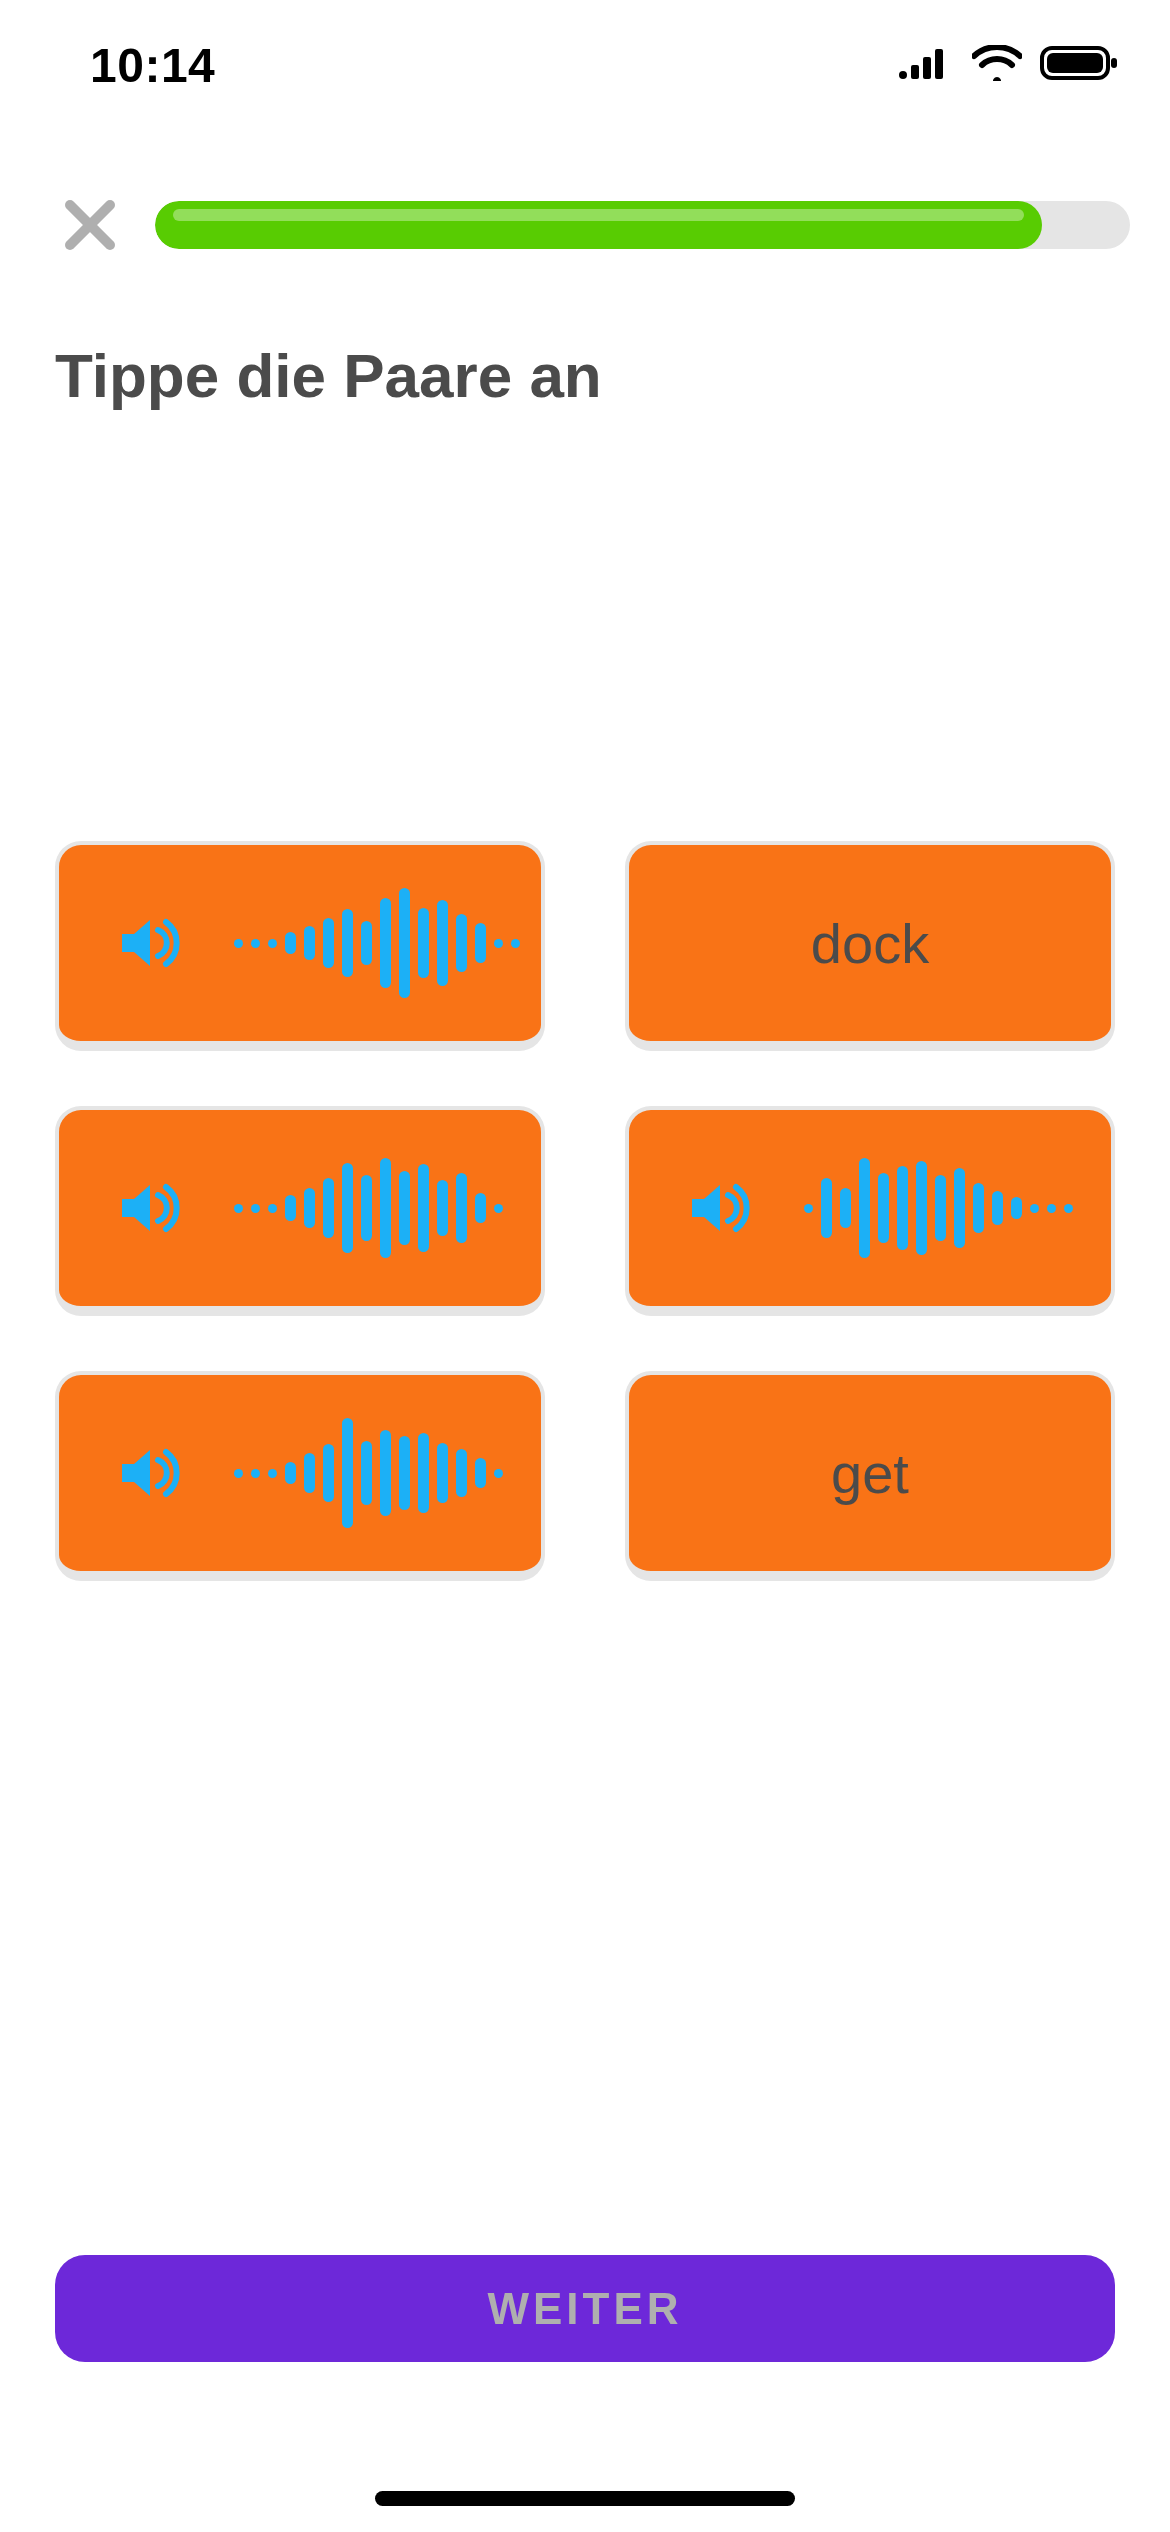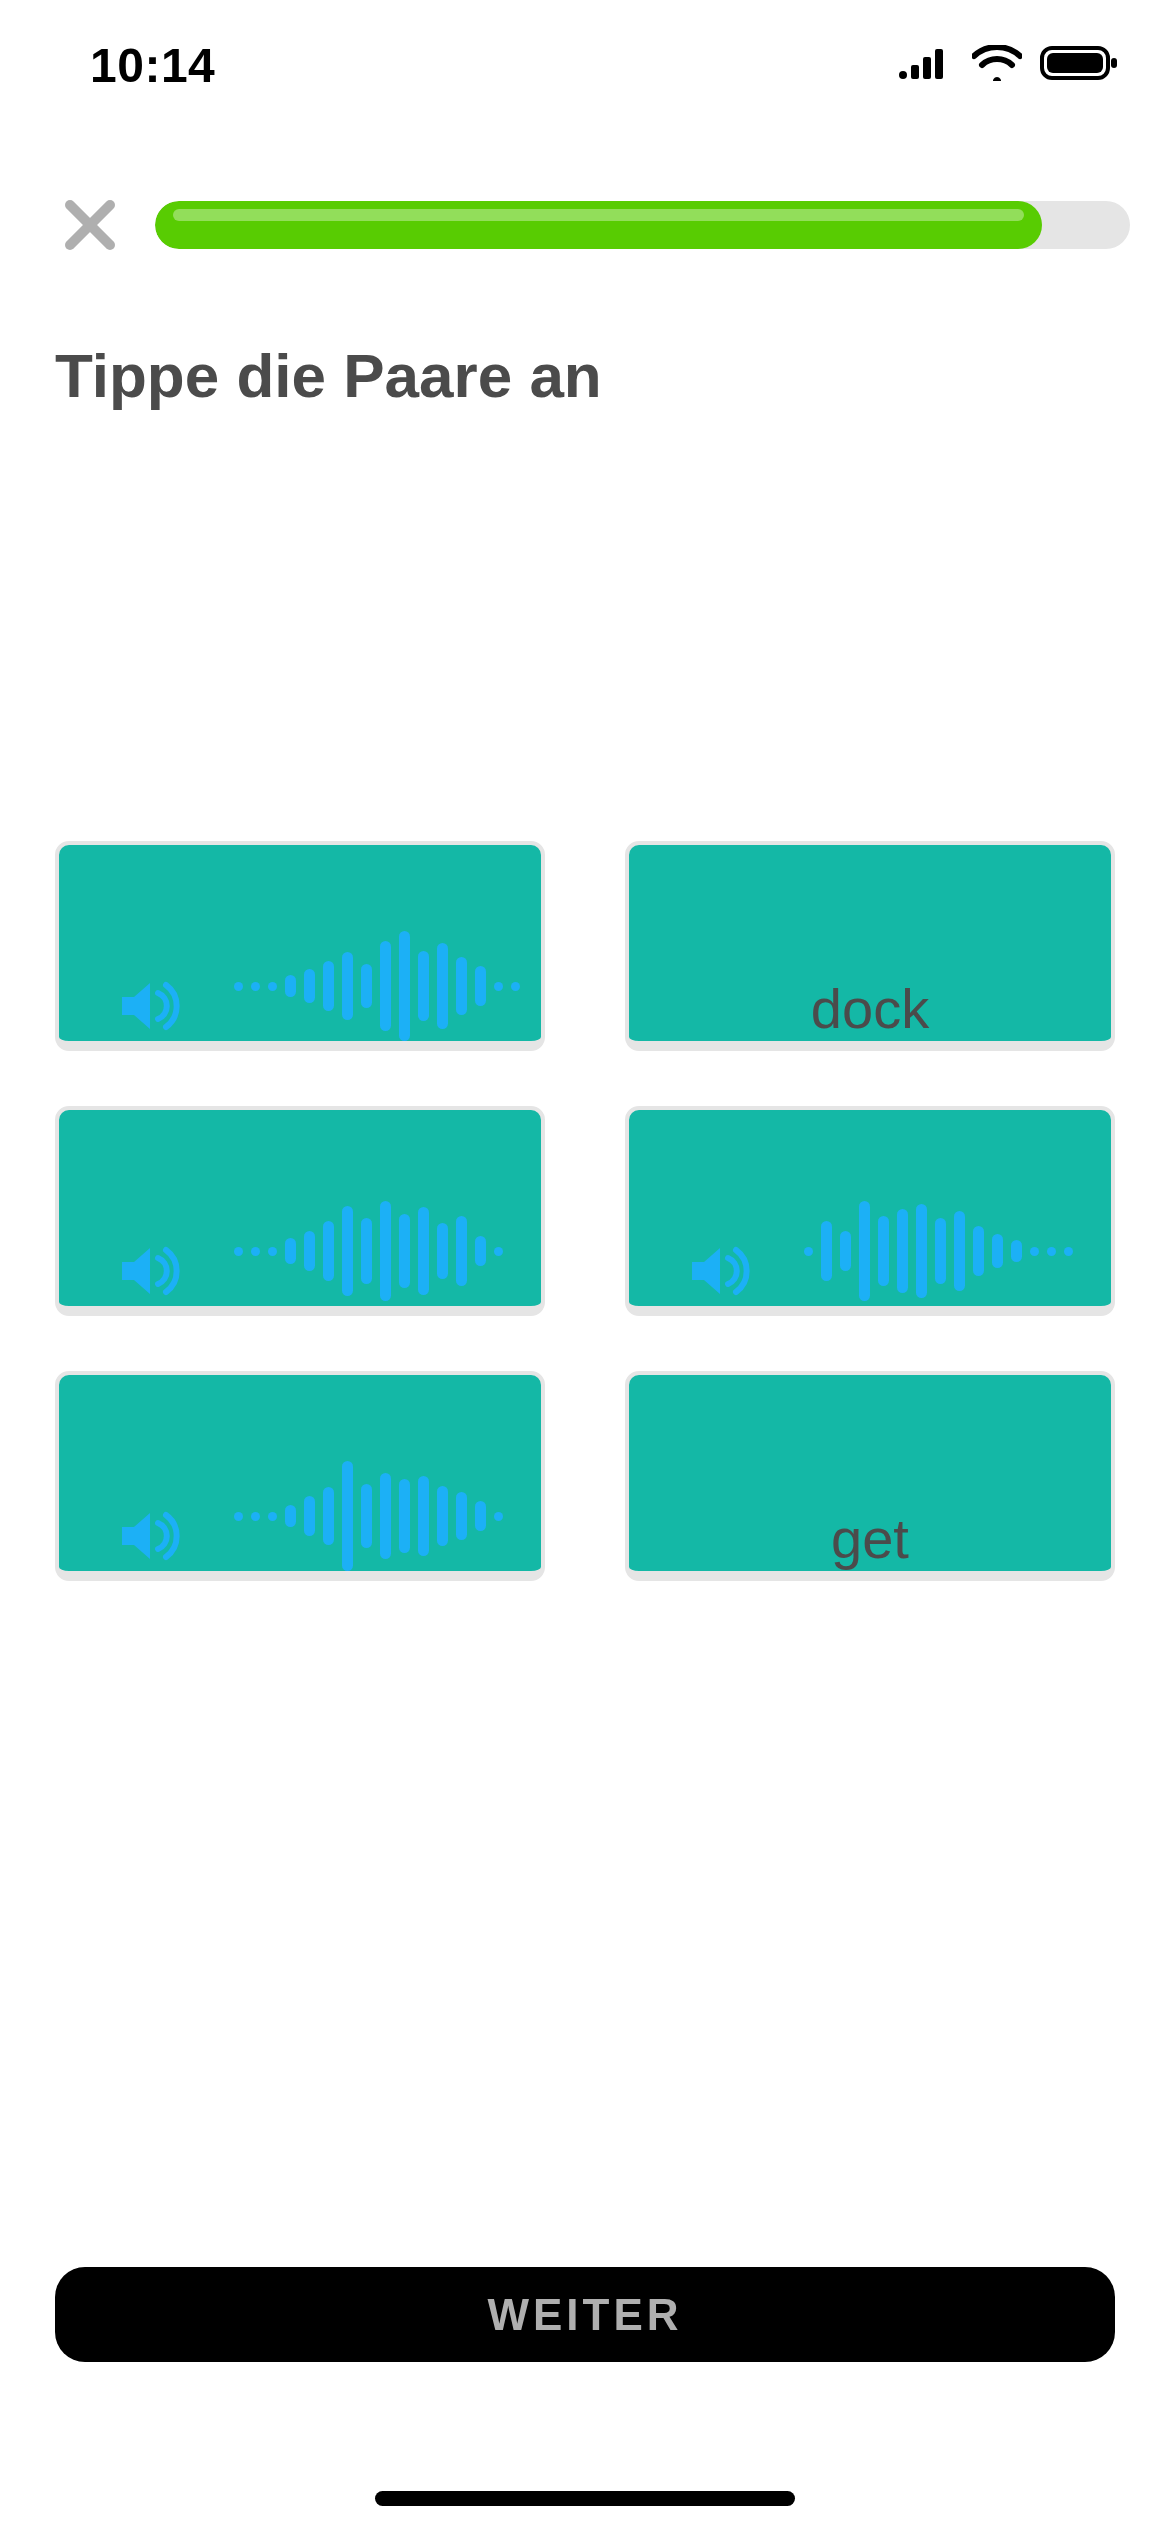--- a/index.html
+++ b/index.html
@@ -16,32 +16,32 @@
   .close-x { width: 70px; height: 70px; display: flex; align-items: center; justify-content: center; }
   .progress-track { flex: 1; height: 48px; background: #e5e5e5; border-radius: 24px; position: relative; overflow: hidden; }
   .progress-fill { position: absolute; left: 0; top: 0; bottom: 0; border-radius: 24px; background: #58cc02; }
   .progress-fill::after { content: ""; position: absolute; left: 18px; right: 18px; top: 8px; height: 12px; border-radius: 8px; background: rgba(255,255,255,0.35); }
 
   
   .prompt { padding: 80px 34px 0 55px; font-size: 62px; font-weight: 800; color: #4b4b4b; }
 
   
   .card-area { padding: 0 55px; margin-top: 430px; display: grid; grid-template-columns: 1fr 1fr; column-gap: 80px; row-gap: 55px; }
-  .card { height: 210px; background: #14b8a6; border: 4px solid #e5e5e5; border-bottom-width: 10px; border-radius: 14px; display: flex; align-items: flex-end; justify-content: center; gap: 30px; }
+  .card { height: 210px; background: #f97316; border: 4px solid #e5e5e5; border-bottom-width: 10px; border-radius: 26px; display: flex; align-items: center; justify-content: center; gap: 30px; }
   .card.word { font-size: 56px; color: #4b4b4b; font-weight: 500; }
   .card.audio { justify-content: flex-start; padding-left: 55px; gap: 50px; }
   .speaker-icon { width: 70px; height: 70px; flex-shrink: 0; }
   .waveform { display: flex; align-items: center; gap: 8px; height: 110px; }
   .waveform span { display: block; background: #1cb0f6; border-radius: 6px; }
   .wdot { width: 9px; height: 9px; border-radius: 50%; }
   .wbar { width: 11px; }
 
   
   .continue-wrap { position: absolute; left: 55px; right: 55px; bottom: 170px; }
-  .continue-btn { width: 100%; height: 95px; background: #000000; border: none; border-radius: 30px; font-size: 44px; font-weight: 800; letter-spacing: 4px; color: #afafaf; }
+  .continue-btn { width: 100%; height: 107px; background: #6d28d9; border: none; border-radius: 30px; font-size: 44px; font-weight: 800; letter-spacing: 4px; color: #afafaf; }
 
   
   .home-indicator { position: absolute; left: 50%; transform: translateX(-50%); bottom: 26px; width: 420px; height: 15px; background: #000; border-radius: 10px; }
 </style>
 </head>
 <body>
 
 <div class="status-bar">
   <div class="status-time">10:14</div>
   <div class="status-right">

